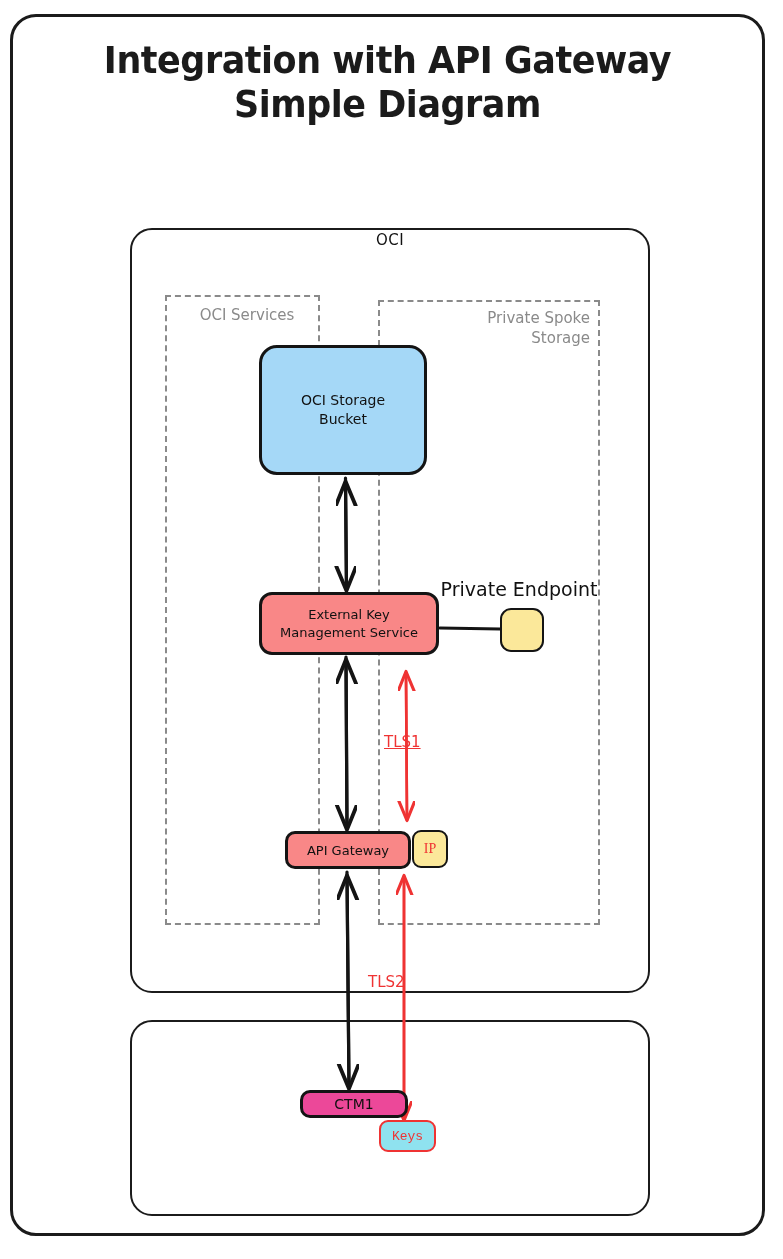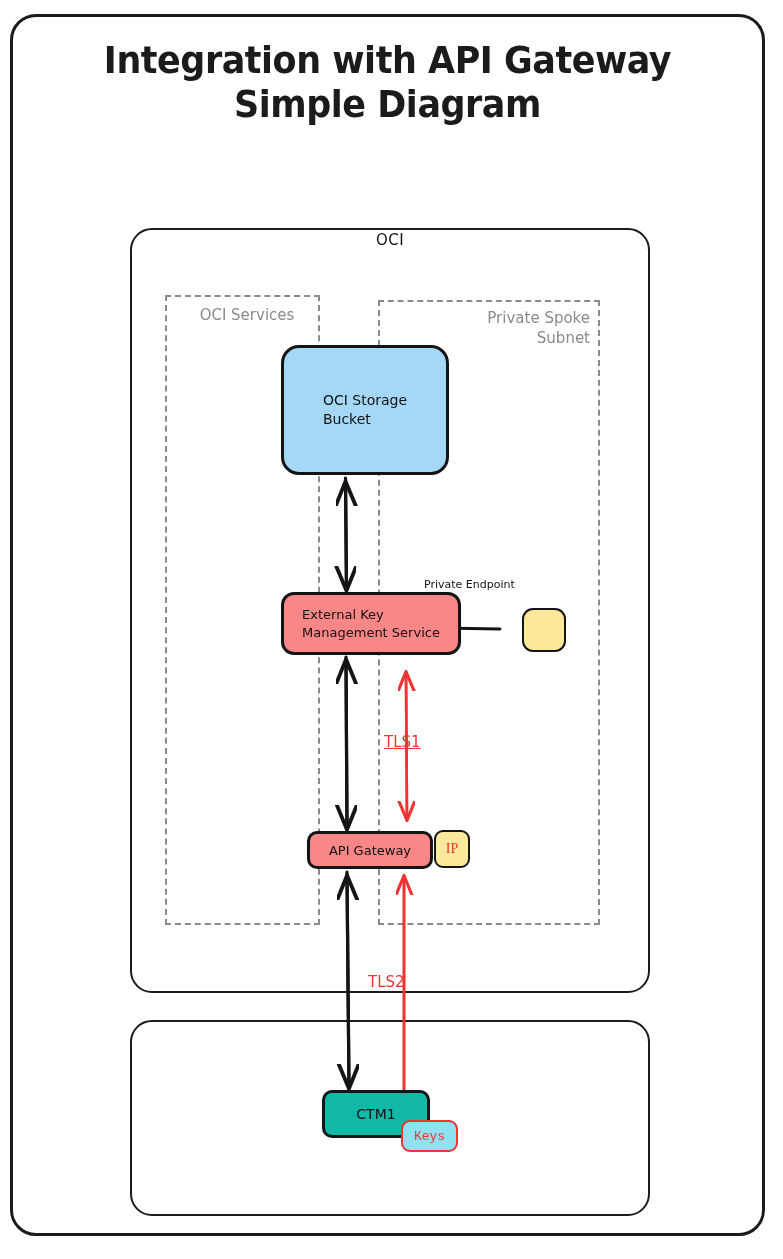--- a/index.html
+++ b/index.html
@@ -53,25 +53,24 @@
     top: 0;
     width: 783px;
     height: 1259px;
   }
   .node {
     position: absolute;
     box-sizing: border-box;
     display: flex;
     align-items: center;
     justify-content: center;
-    text-align: left;
+    text-align: center;
     font-family: "DejaVu Sans", sans-serif;
     color: #111111;
     z-index: 6;
-    margin-left: 22px;
   }
 
   
   .container-box {
     position: absolute;
     box-sizing: border-box;
     border: 2.5px solid #1b1b1b;
     border-radius: 22px;
     background: transparent;
     z-index: 2;
@@ -119,22 +118,22 @@
   .n-pe {
     left: 500px; top: 608px; width: 44px; height: 44px;
     background: #fbe89a;
     border: 2.5px solid #141414;
     border-radius: 11px;
   }
   .pe-label {
     position: absolute;
     left: 424px; top: 578px;
     width: 190px;
-    text-align: left;
-    font-size: 11px;
+    text-align: center;
+    font-size: 19px;
     color: #111111;
     z-index: 7;
   }
   .n-apigw {
     left: 285px; top: 831px; width: 126px; height: 38px;
     background: #f98787;
     border: 3px solid #141414;
     border-radius: 10px;
     font-size: 13px;
   }
@@ -142,22 +141,22 @@
     left: 412px; top: 830px; width: 36px; height: 38px;
     background: #fbe89a;
     border: 2.5px solid #141414;
     border-radius: 9px;
     font-size: 14px;
     color: #ef3333;
     z-index: 7;
     font-family: Liberation Serif, serif;
   }
   .n-ctm {
-    left: 300px; top: 1090px; width: 108px; height: 48px;
-    background: #14b8a6;
+    left: 300px; top: 1090px; width: 108px; height: 28px;
+    background: #ec4899;
     border: 3px solid #141414;
     border-radius: 10px;
     font-size: 14px;
   }
   .n-keys {
     left: 379px; top: 1120px; width: 57px; height: 32px;
     background: #8fe2ef;
     border: 2.5px solid #ef3333;
     border-radius: 9px;
     font-size: 13px;
@@ -198,21 +197,21 @@
 
     <div class="container-box" style="left:130px; top:228px; width:520px; height:765px;"></div>
     <div class="container-label" style="left:130px; top:231px; width:520px;">OCI</div>
 
     <div class="dashed-box" style="left:165px; top:295px; width:155px; height:630px;"></div>
     <div class="dashed-label" style="left:172px; top:305px; width:150px; text-align:center;">OCI Services</div>
 
     <div class="dashed-box" style="left:378px; top:300px; width:222px; height:625px;"></div>
     <div class="dashed-label" style="left:390px; top:308px; width:200px; text-align:right;">
       <span>Private Spoke</span><br>
-      <span>Subnet</span>
+      <span>Storage</span>
     </div>
 
     <div class="container-box" style="left:130px; top:1020px; width:520px; height:196px;"></div>
 
     <svg class="edges" viewBox="0 0 783 1259">
       <defs>
         <marker id="arrowBlack" markerWidth="9" markerHeight="9" refX="7.4" refY="3.1" orient="auto" markerUnits="strokeWidth">
           <path d="M0,0 L7.6,3.1 L0,6.2" fill="none" stroke="#141414" stroke-width="1.2" stroke-linecap="round" stroke-linejoin="round"></path>
         </marker>
         <marker id="arrowRed" markerWidth="9" markerHeight="9" refX="7.4" refY="3.1" orient="auto" markerUnits="strokeWidth">

